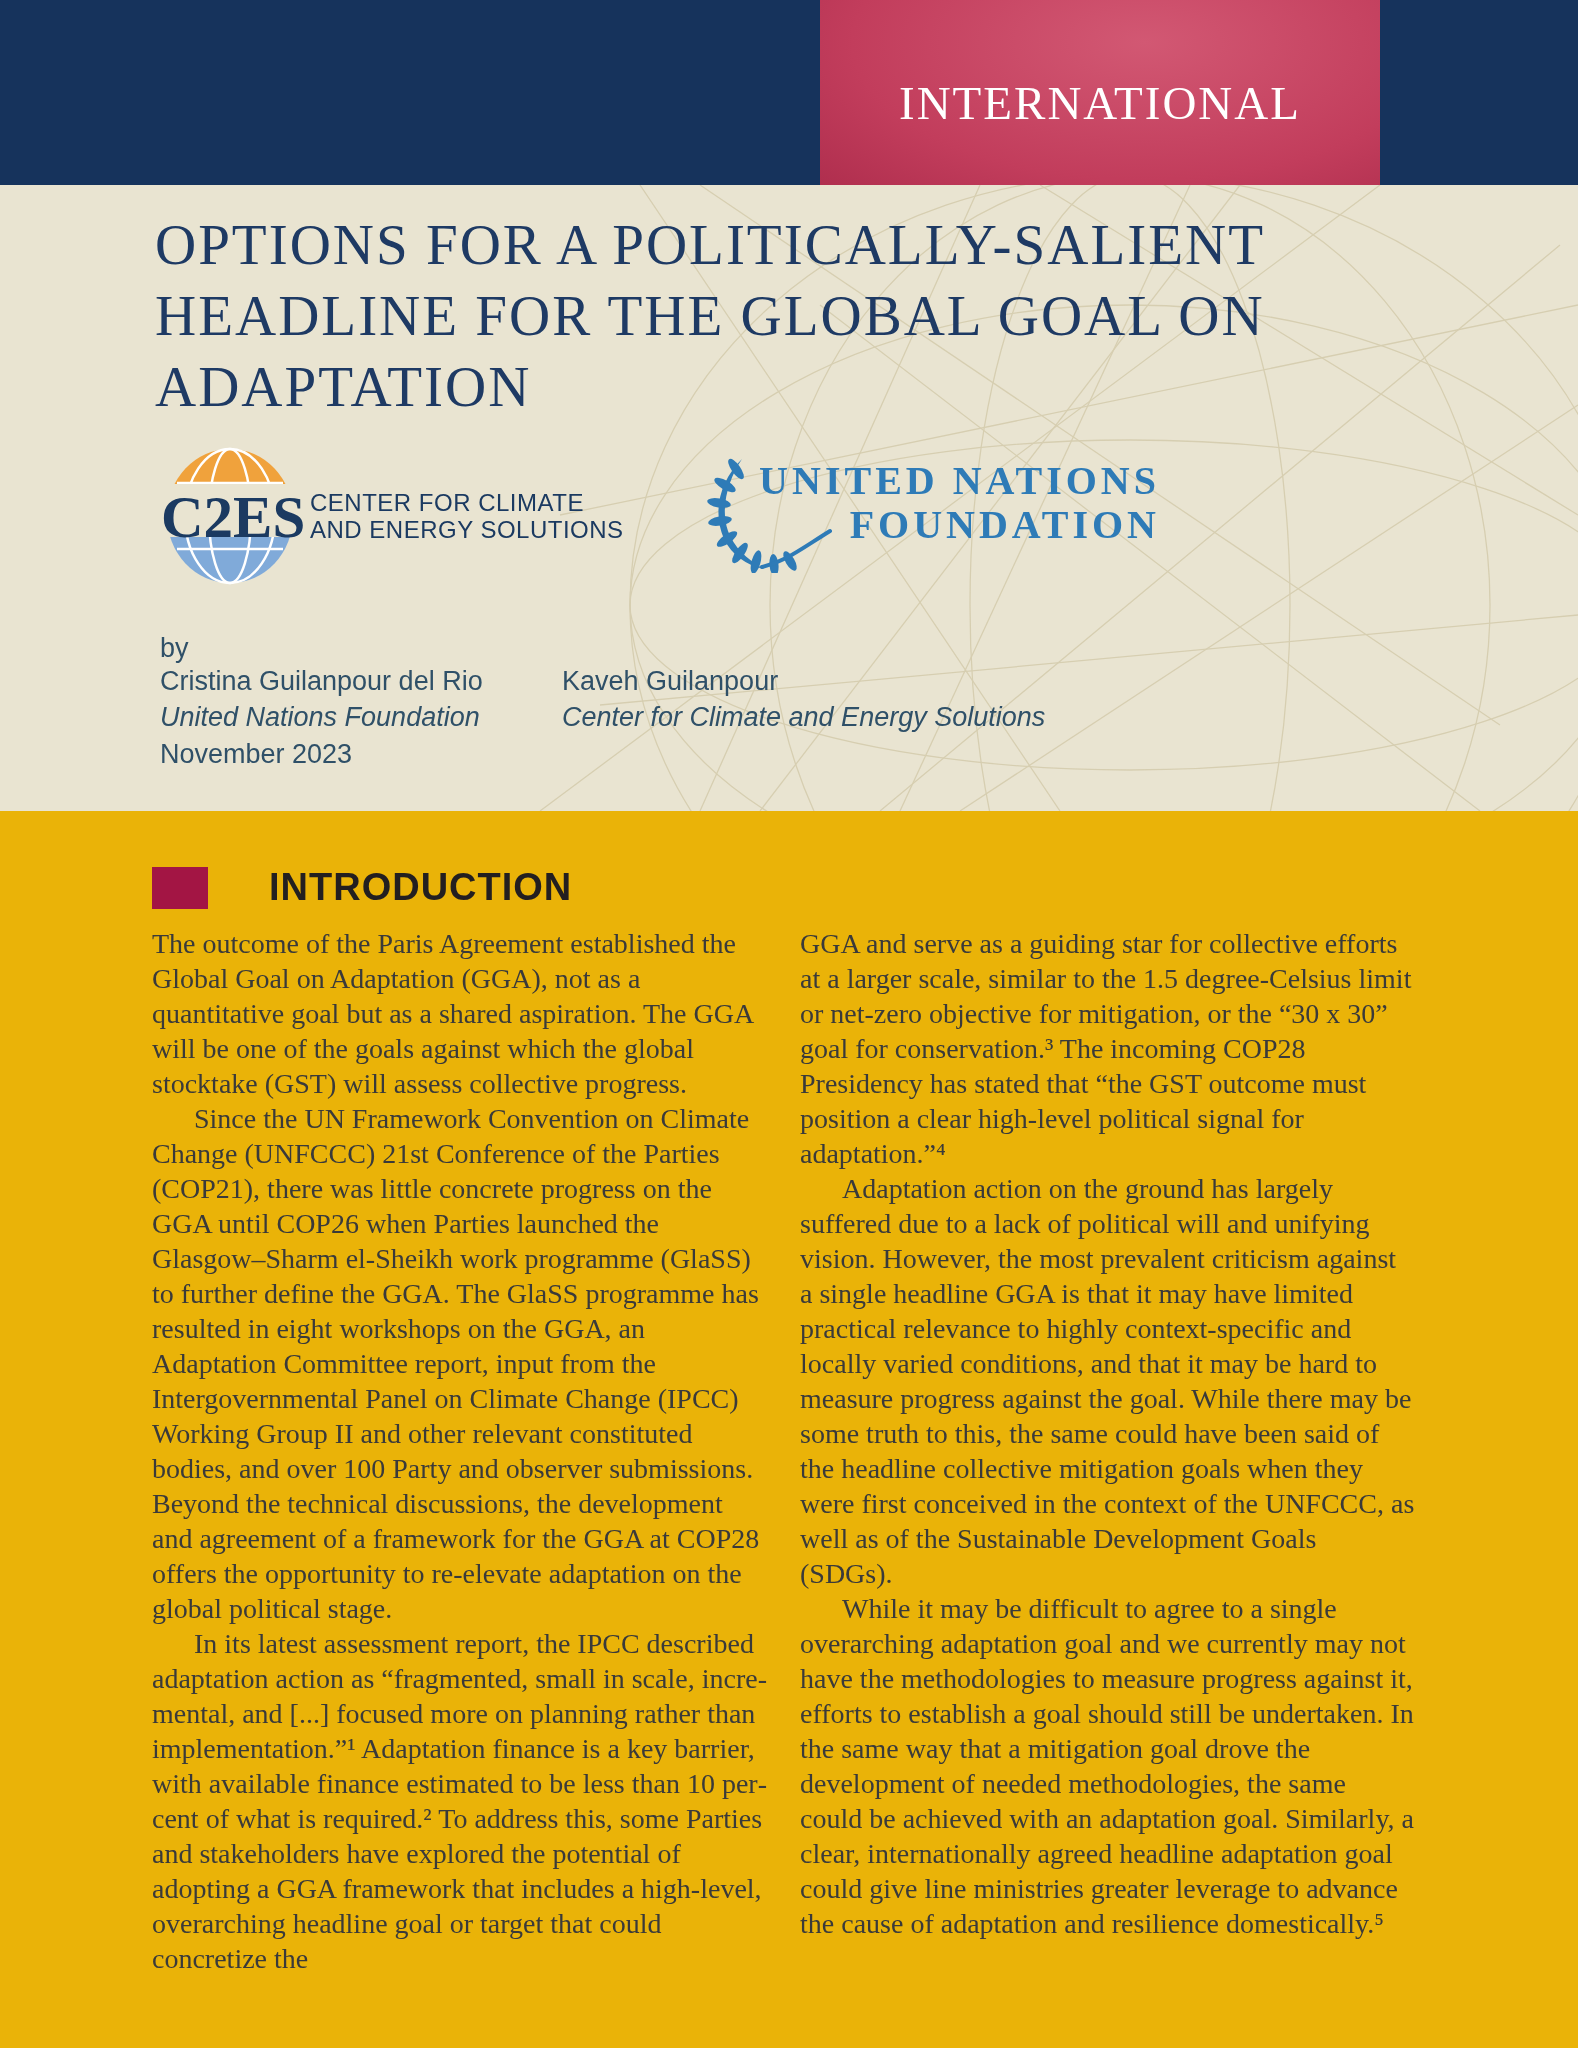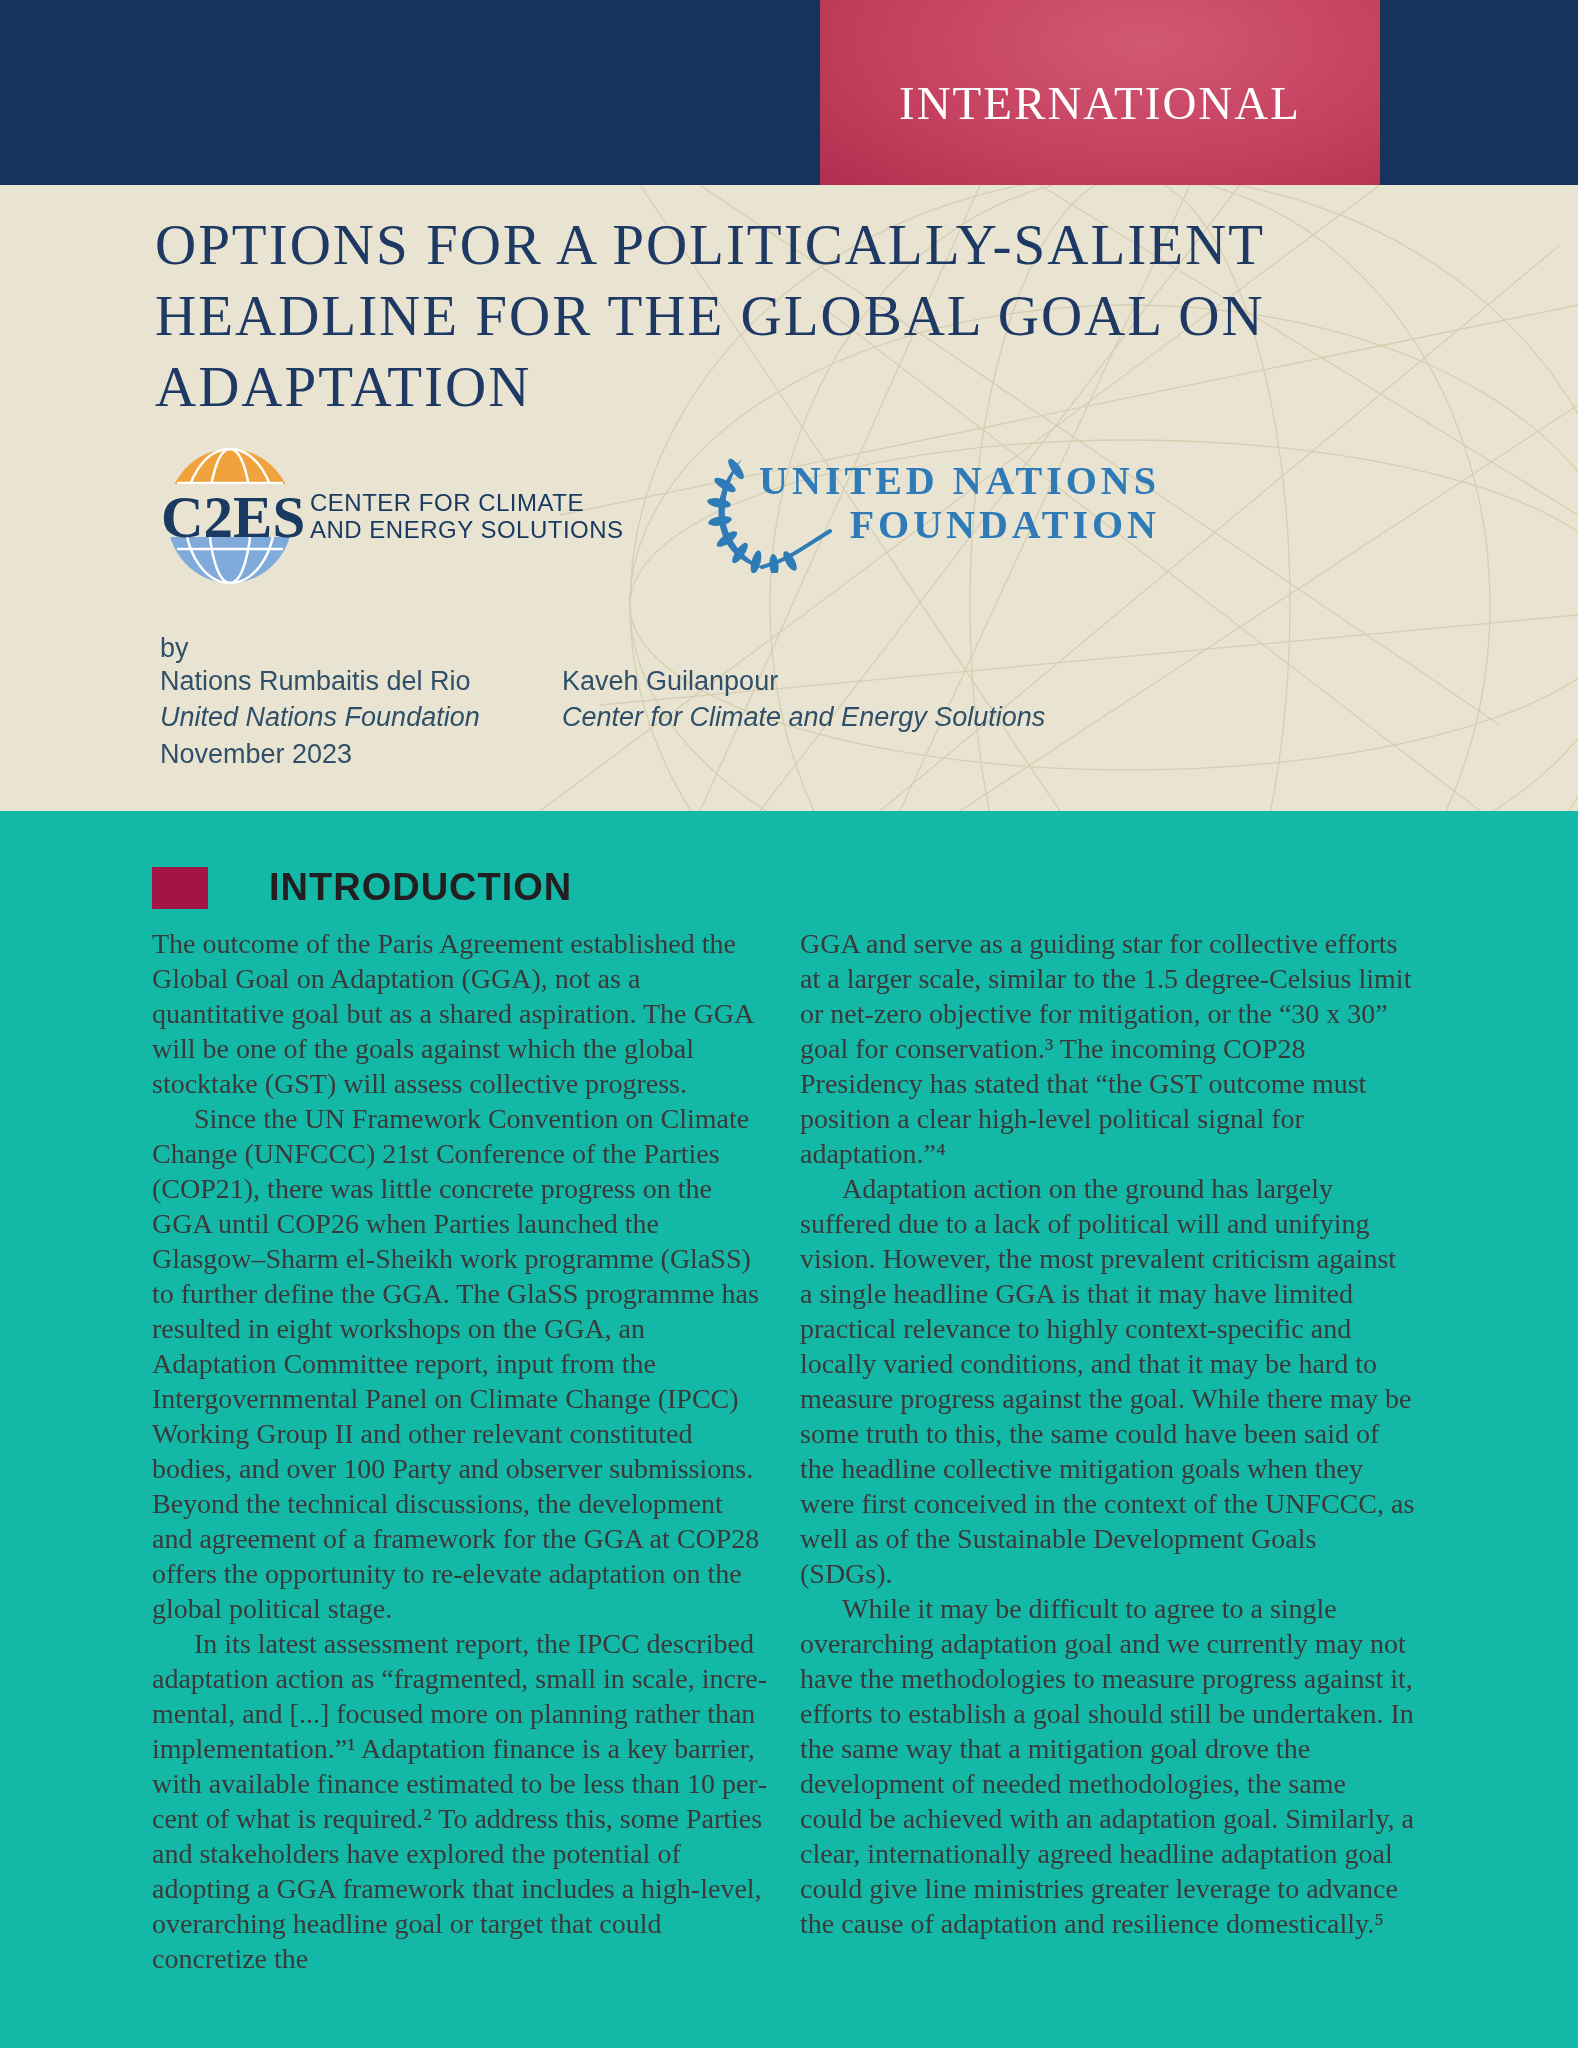--- a/index.html
+++ b/index.html
@@ -1,18 +1,18 @@
 <!DOCTYPE html>
 <html style="--navy: #16335c; --beige: #e9e4d1; --title-navy: #1e3a64; --crimson: #a31544; --unf-blue: #2e7bb7; --c2es-navy: #1b3a61; --c2es-orange: #f0a23c; --c2es-blue: #80aad9; --byline: #2f5068; --wireframe: #cdc3a0;"><head>
 <meta charset="utf-8">
 <style>
   html,body { margin:0; padding:0; background:#888; }
   .page {
     position:relative; width:1578px; height:2048px; margin:0 auto;
-    background:#14b8a6; overflow:hidden;
+    background:#eab308; overflow:hidden;
     font-family:"Liberation Serif", serif;
   }
   
   .navy-band {
     position:absolute; top:0; left:0; width:1578px; height:185px;
     background:var(--navy,#16335c);
   }
   .intl-box {
     position:absolute; left:820px; top:0; width:560px; height:192px;
     background:radial-gradient(95% 130% at 58% 22%, #d25873 0%, #c23d5c 55%, #a52646 100%);
@@ -153,21 +153,21 @@
         <path d="M60,112 C84,106 96,96 128,76" fill="none" stroke="#2e7bb7" stroke-width="4" stroke-linecap="round"></path>
       </svg>
       <div class="unf-text">
         <div>UNITED NATIONS</div>
         <div>FOUNDATION</div>
       </div>
     </div>
 
     <div class="byline by">by</div>
     <div class="byline author author-1">
-      <div>Nations Rumbaitis del Rio</div>
+      <div>Cristina Guilanpour del Rio</div>
       <div class="affiliation">United Nations Foundation</div>
     </div>
     <div class="byline author author-2">
       <div>Kaveh Guilanpour</div>
       <div class="affiliation">Center for Climate and Energy Solutions</div>
     </div>
     <div class="byline pub-date">November 2023</div>
   </div>
 
   <div class="intro-square"></div>

